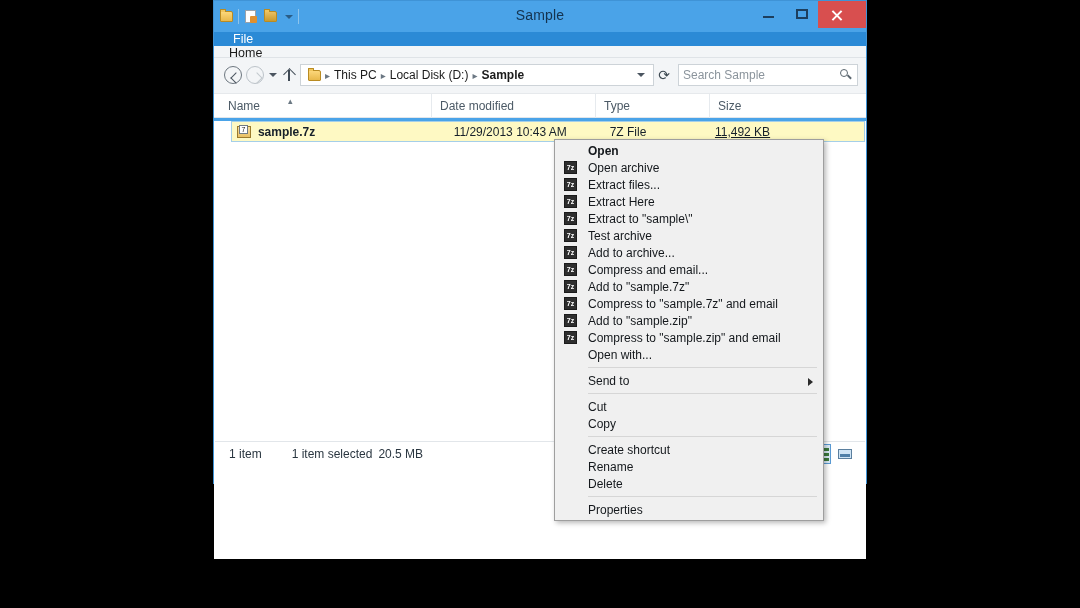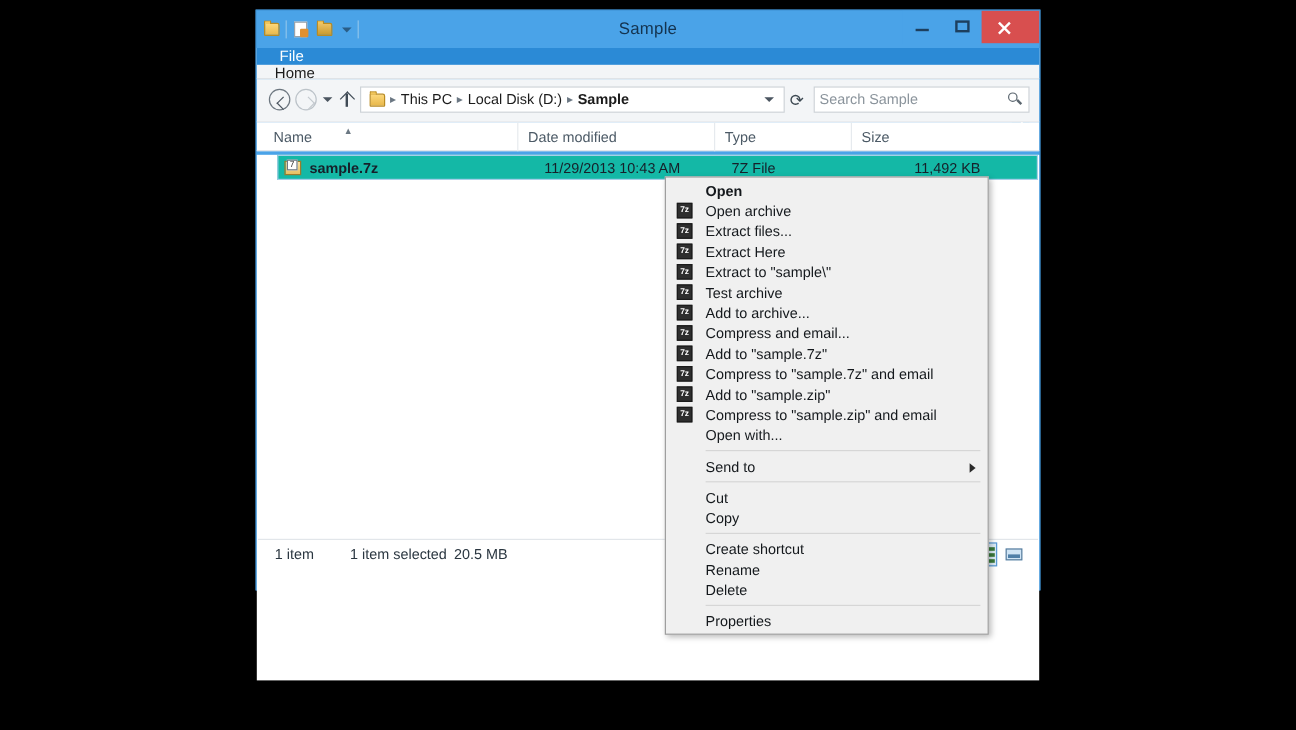--- a/index.html
+++ b/index.html
@@ -7,21 +7,21 @@
     background: #000;
     width: 1080px; height: 608px;
     overflow: hidden;
     font-family: "Liberation Sans", sans-serif;
   }
   #stage { position: relative; width: 1080px; height: 608px; background: #000; }
 
   
   #window {
     position: absolute;
-    left: 213px; top: 8px;
+    left: 213px; top: 0px;
     width: 654px; height: 484px;
     background: #4aa3e8;
     border: 1px solid #3f93d6;
     box-sizing: border-box;
   }
   #titlebar {
     position: relative;
     height: 31px;
     background: #4aa3e8;
   }
@@ -163,34 +163,34 @@
     padding-left:14px; box-sizing:border-box; position:relative;
   }
   .col{position:relative;height:24px;display:flex;align-items:center;}
   .col + .col{border-left:1px solid #e6eaee;padding-left:8px;}
   .sortmark{position:absolute;left:60px;top:2px;font-size:9px;color:#6b7883;}
 
   
   #filelist{background:#fff;height:438px;position:relative;}
   .frow{
     margin: 3px 1px 0 17px; height:21px; display:flex;align-items:center;
-    background:#14b8a6; border:1px solid #a5cfe8; box-sizing:border-box;
+    background:#fef9c3; border:1px solid #a5cfe8; box-sizing:border-box;
     font-size:12px;color:#16202a; padding-left:4px;
   }
   .f-ico{width:16px;height:16px;position:relative;margin-right:6px;}
   .f-ico .body{position:absolute;left:1px;top:2px;width:14px;height:12px;
     background:linear-gradient(180deg,#f7dfa0 0%,#e9c063 100%);
     border:1px solid #9c7b2c;box-sizing:border-box;}
   .f-ico .sq{position:absolute;left:3px;top:1px;width:9px;height:9px;background:#fff;
     border:1px solid #6f7a84;box-sizing:border-box;font-size:7px;color:#1c1c1c;
     display:flex;align-items:center;justify-content:center;line-height:1;}
   .fname{font-weight:bold;width:197px;}
   .fdate{width:157px;}
   .ftype{width:106px;}
-  .fsize{width:150px;text-align:center;padding-right:0;}
+  .fsize{width:150px;text-align:left;padding-right:0;text-decoration:underline;}
 
   
   #statusbar{
     position:absolute;left:1px;right:1px;bottom:18px;height:24px;background:#fff;
     border-top:1px solid #e2e6ea;display:flex;align-items:center;
     font-size:12px;color:#2a3640;padding-left:14px;box-sizing:border-box;
   }
   #st-count{margin-right:30px;}
   #st-sel{margin-right:6px;}
   #viewbtns{margin-left:auto;display:flex;align-items:center;gap:4px;padding-right:10px;}

